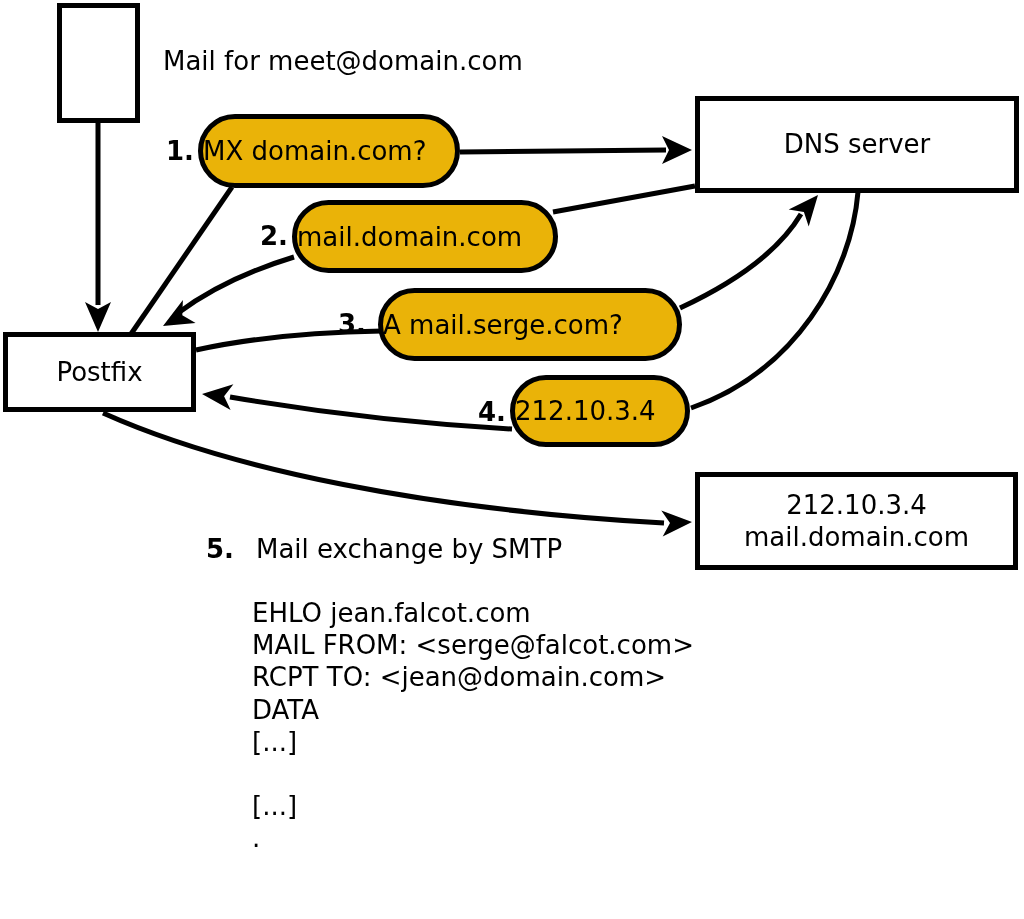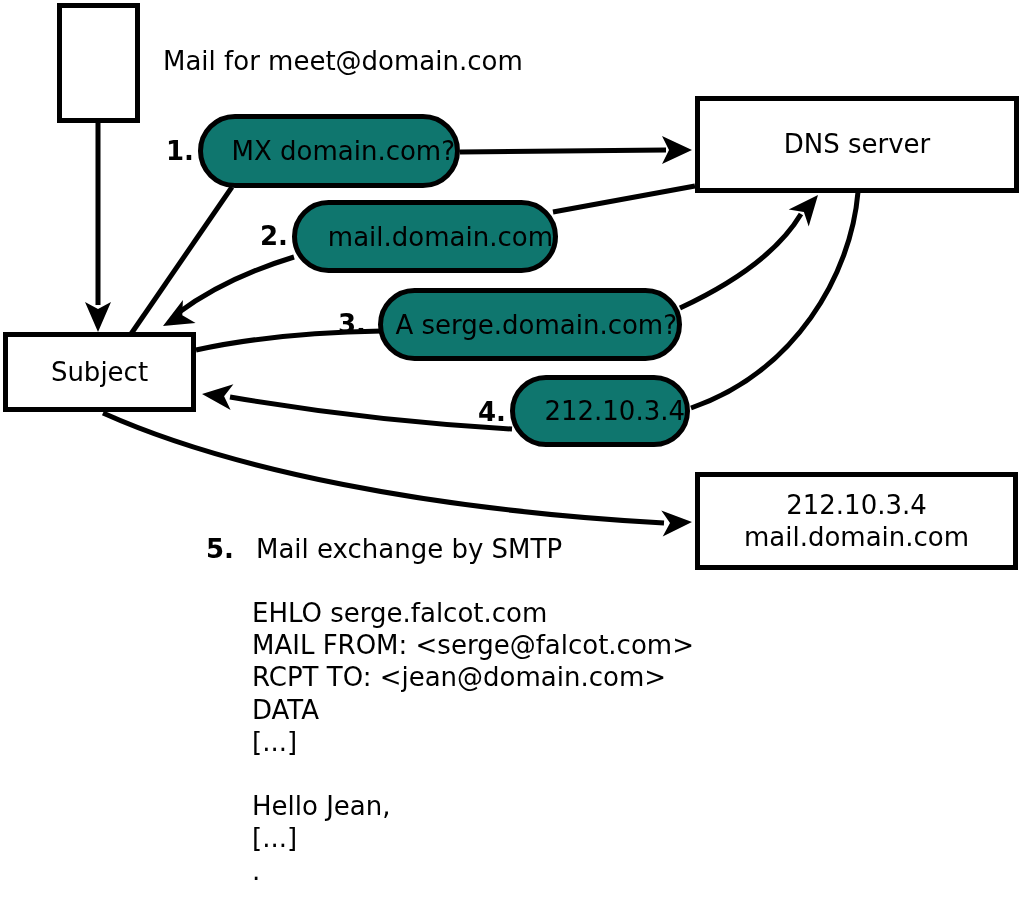--- a/index.html
+++ b/index.html
@@ -20,25 +20,25 @@
     background:#ffffff;
     border:5px solid #000000;
     box-sizing:border-box;
     display:flex;align-items:center;justify-content:center;
     font-size:26px;line-height:1.25;
     text-align:center;
   }
   .rect-node.stack{flex-direction:column;}
   .pill{
     position:absolute;
-    background:#0f766e;
+    background:#eab308;
     border:5px solid #000000;
     border-radius:45px;
     box-sizing:border-box;
-    display:flex;align-items:center;justify-content:flex-end;
+    display:flex;align-items:center;justify-content:flex-start;
     font-size:26px;
     white-space:nowrap;
   }
   .num{
     position:absolute;
     width:40px;height:32px;
     font-size:26px;font-weight:bold;
     text-align:right;line-height:32px;
     white-space:nowrap;
   }
@@ -88,21 +88,21 @@
       <polygon points="202,394 233.4,384.2 224.1,396.3 230.6,410"></polygon>
       <polygon points="692,522 661.3,510.5 670,523.1 662.7,536.5"></polygon>
     </g>
   </svg>
 
   <div class="rect-node" style="left:57px;top:3px;width:83px;height:120px;"></div>
 
   <div class="note" style="left:163px;top:46px;">Mail for meet@domain.com</div>
 
   <div class="rect-node" style="left:3px;top:332px;width:193px;height:80px;">
-    <span>Subject</span>
+    <span>Postfix</span>
   </div>
 
   <div class="rect-node" style="left:695px;top:96px;width:324px;height:97px;">
     <span>DNS server</span>
   </div>
 
   <div class="rect-node stack" style="left:695px;top:472px;width:323px;height:98px;">
     <div>212.10.3.4</div>
     <div>mail.domain.com</div>
   </div>
@@ -112,38 +112,37 @@
     <span>MX domain.com?</span>
   </div>
 
   <div class="num" style="left:248px;top:220px;">2.</div>
   <div class="pill" style="left:292px;top:200px;width:266px;height:73px;">
     <span>mail.domain.com</span>
   </div>
 
   <div class="num" style="left:326px;top:308px;">3.</div>
   <div class="pill" style="left:378px;top:288px;width:304px;height:73px;">
-    <span>A serge.domain.com?</span>
+    <span>A mail.serge.com?</span>
   </div>
 
   <div class="num" style="left:466px;top:396px;">4.</div>
   <div class="pill" style="left:510px;top:375px;width:180px;height:72px;">
     <span>212.10.3.4</span>
   </div>
 
   <div class="step5">
     <span class="n">5.</span>
     <span>Mail exchange by SMTP</span>
   </div>
 
   <div class="smtp">
-    <div class="smtp-line">EHLO serge.falcot.com</div>
+    <div class="smtp-line">EHLO jean.falcot.com</div>
     <div class="smtp-line">MAIL FROM: &lt;serge@falcot.com&gt;</div>
     <div class="smtp-line">RCPT TO: &lt;jean@domain.com&gt;</div>
     <div class="smtp-line">DATA</div>
     <div class="smtp-line">[...]</div>
     <div class="smtp-line"></div>
-    <div class="smtp-line">Hello Jean,</div>
     <div class="smtp-line">[...]</div>
     <div class="smtp-line">.</div>
   </div>
 
 </div>
 
 </body></html>

